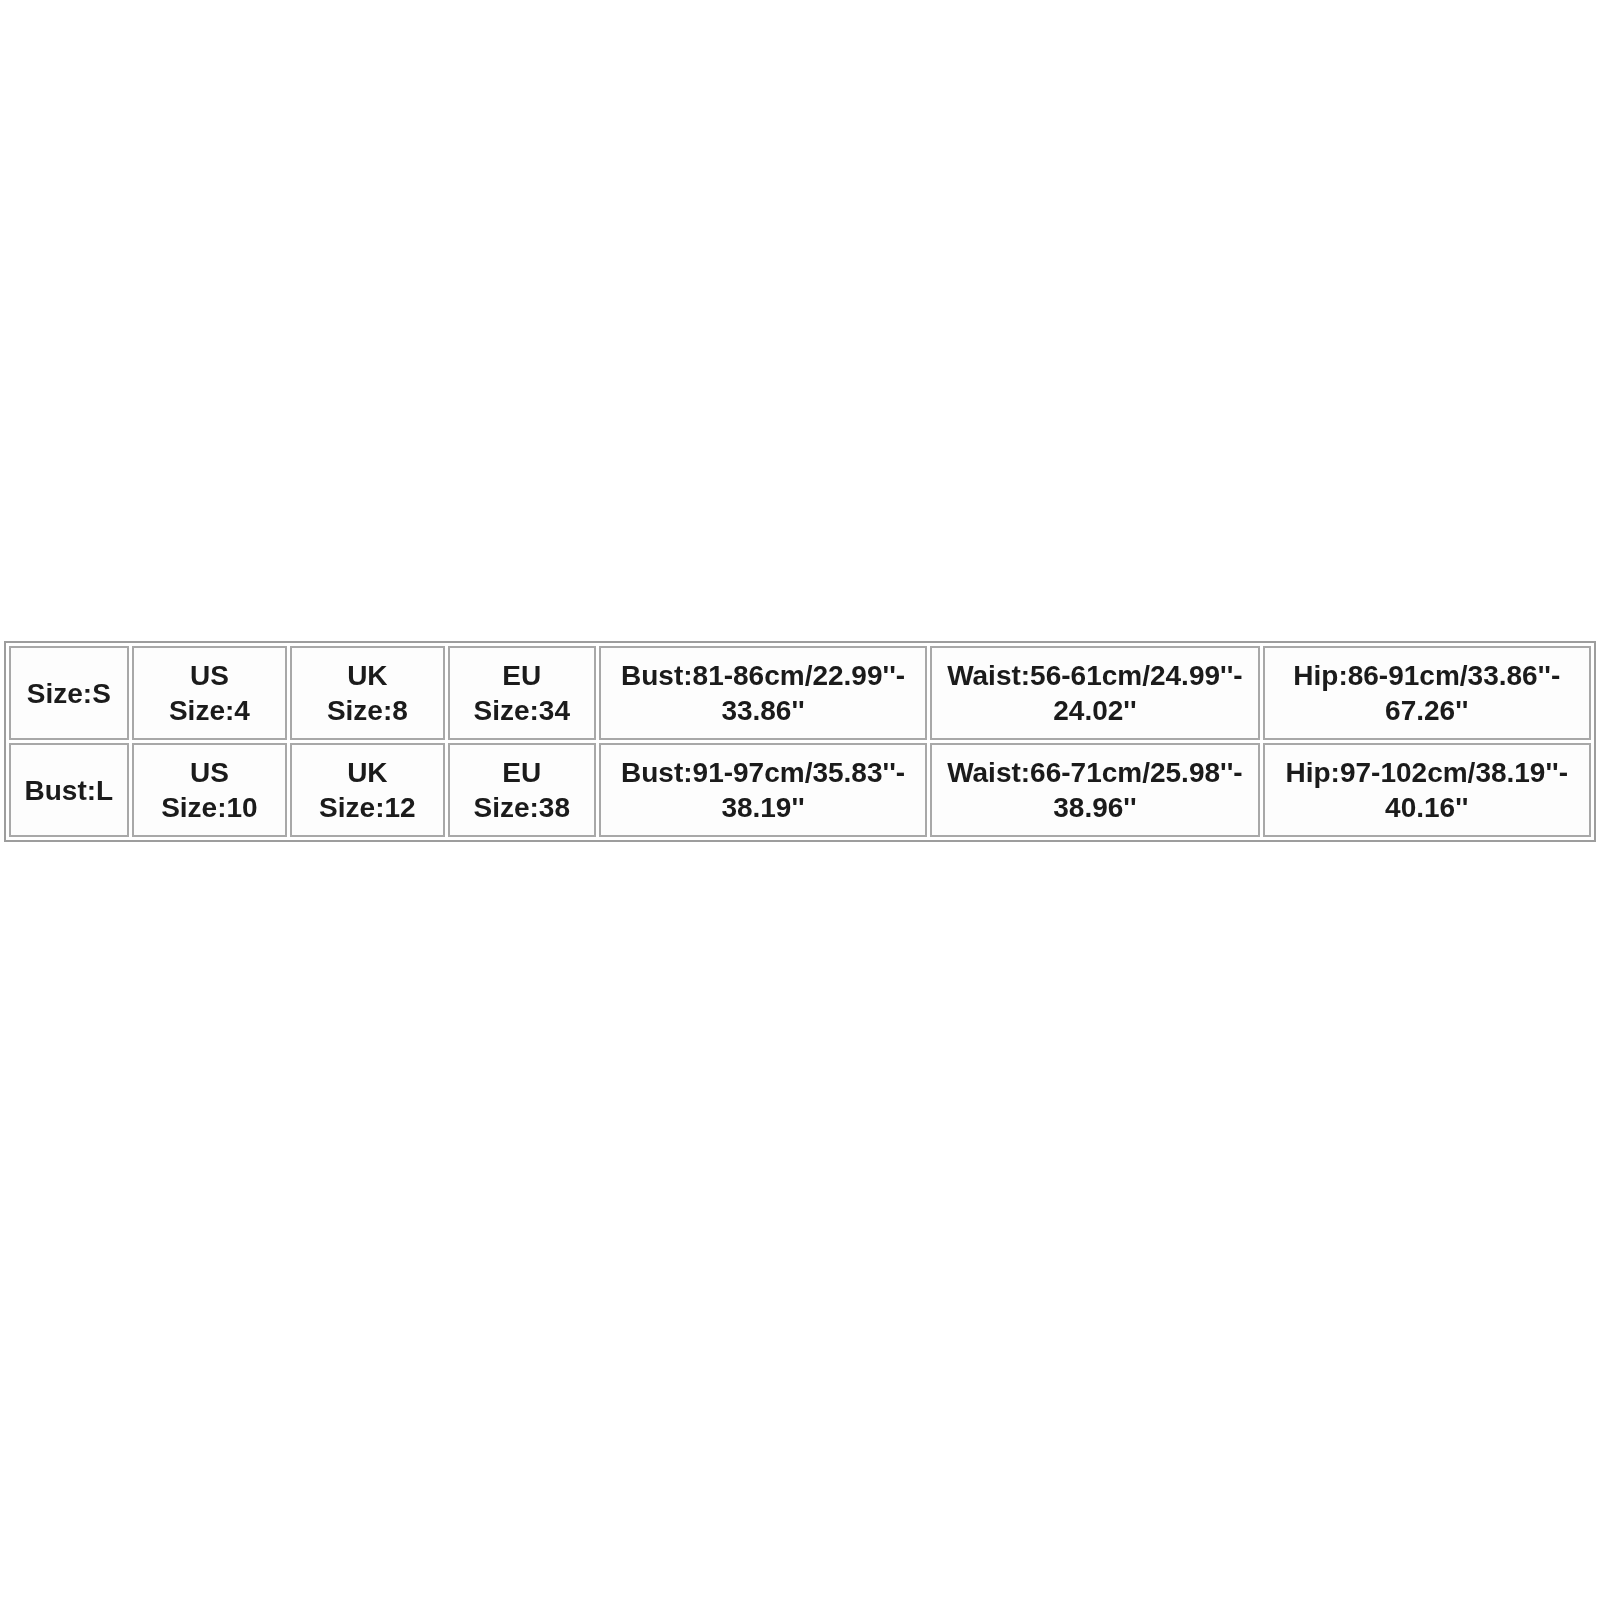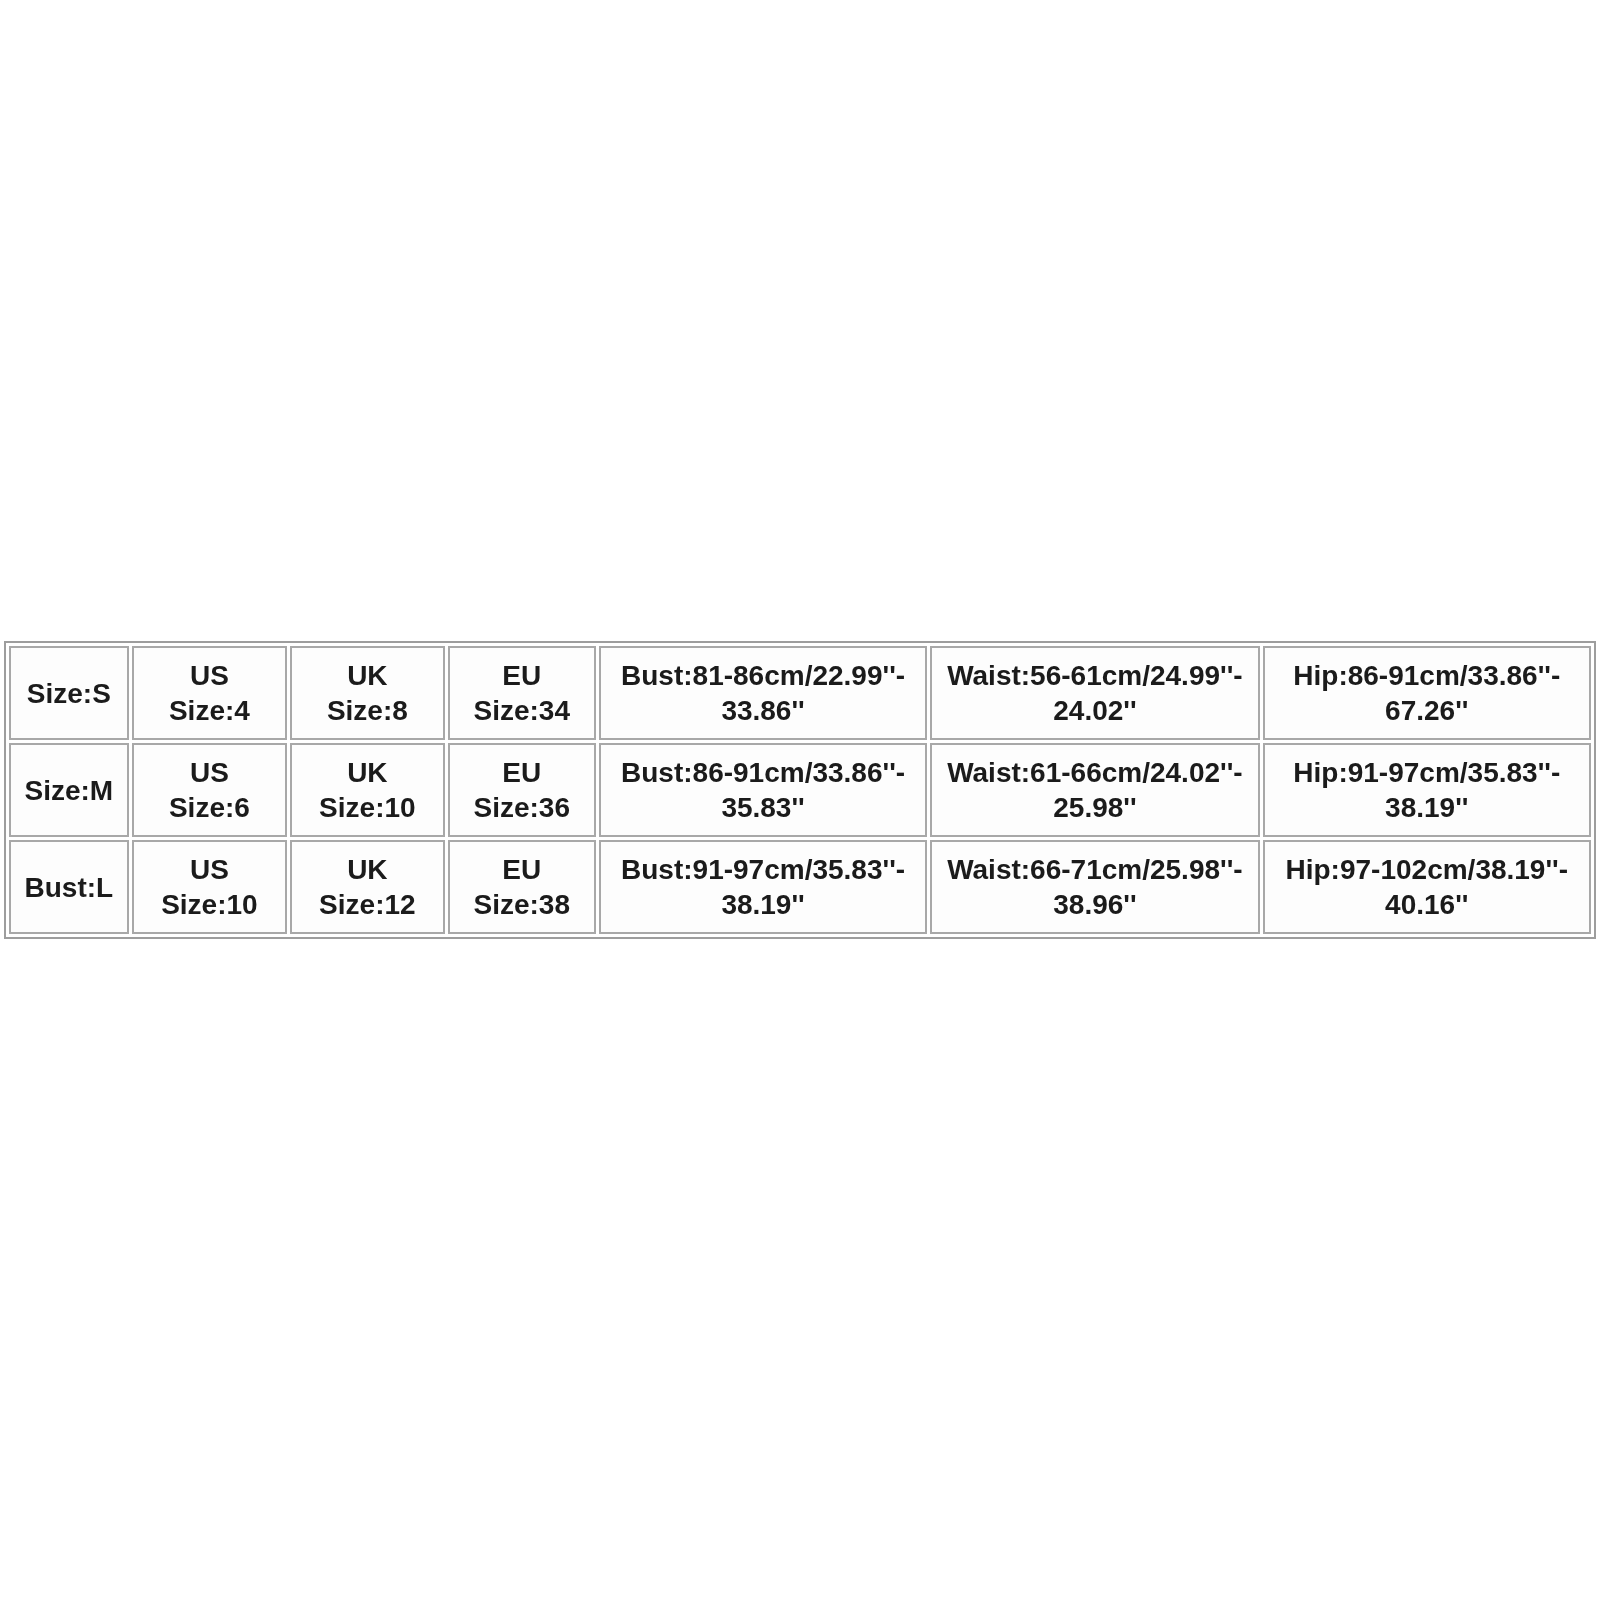--- a/index.html
+++ b/index.html
@@ -76,35 +76,20 @@
           <td>EU
 Size:34</td>
           <td>Bust:81-86cm/22.99''-
 33.86''</td>
           <td>Waist:56-61cm/24.99''-
 24.02''</td>
           <td>Hip:86-91cm/33.86''-
 67.26''</td>
         </tr>
         <tr>
-          <td>Size:M</td>
-          <td>US
-Size:6</td>
-          <td>UK
-Size:10</td>
-          <td>EU
-Size:36</td>
-          <td>Bust:86-91cm/33.86''-
-35.83''</td>
-          <td>Waist:61-66cm/24.02''-
-25.98''</td>
-          <td>Hip:91-97cm/35.83''-
-38.19''</td>
-        </tr>
-        <tr>
           <td>Bust:L</td>
           <td>US
 Size:10</td>
           <td>UK
 Size:12</td>
           <td>EU
 Size:38</td>
           <td>Bust:91-97cm/35.83''-
 38.19''</td>
           <td>Waist:66-71cm/25.98''-

